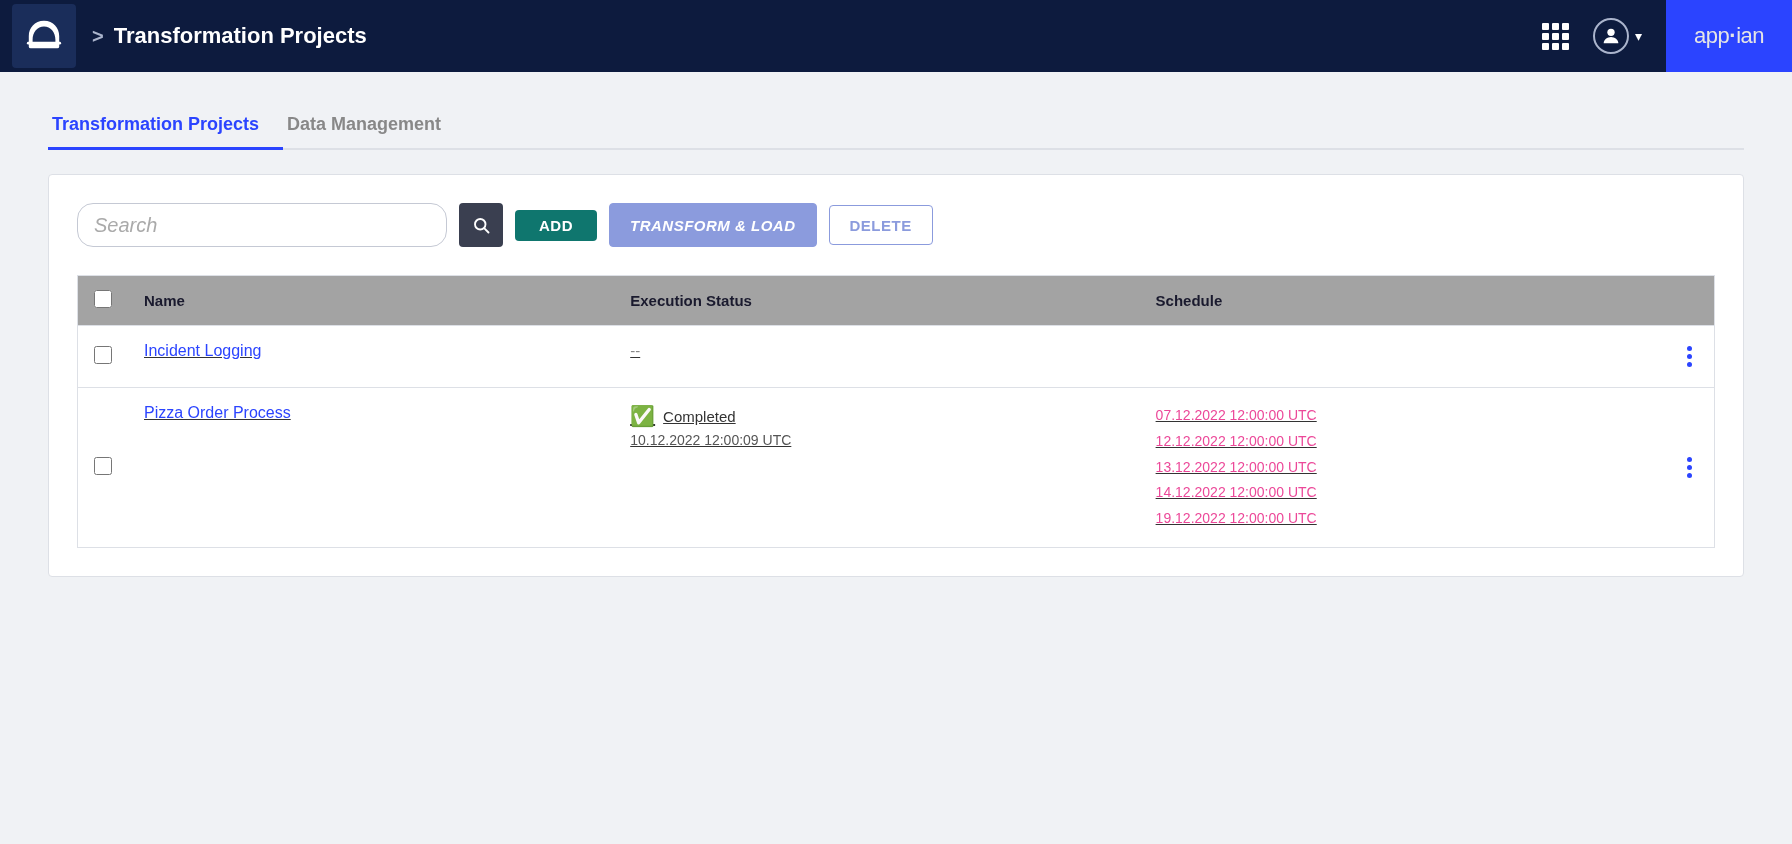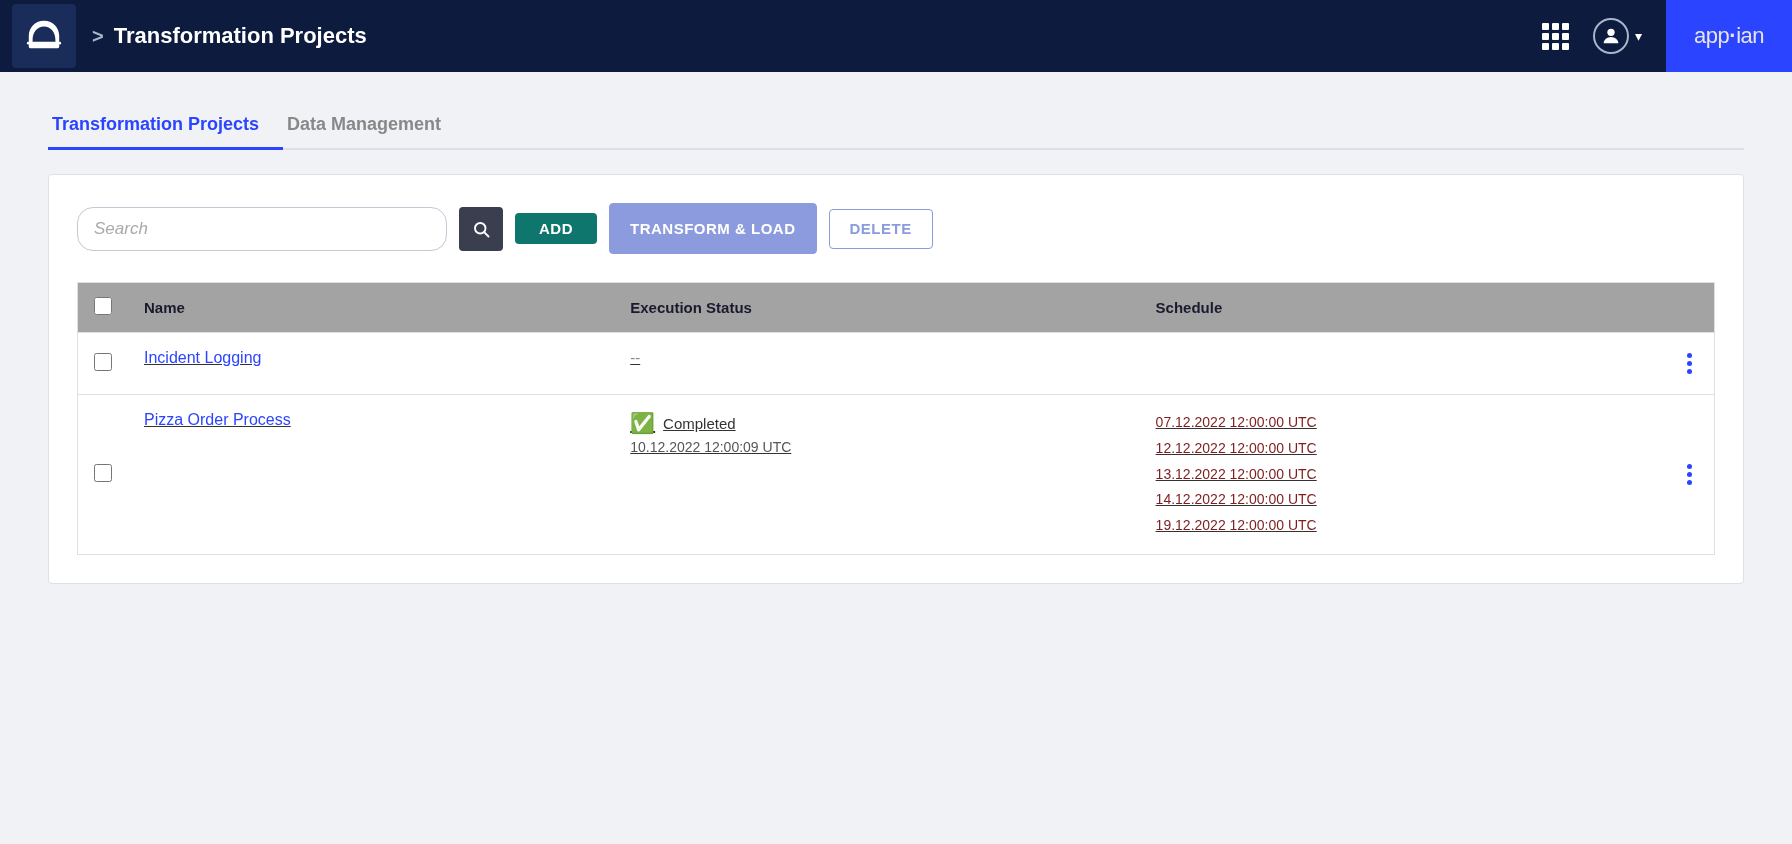--- a/index.html
+++ b/index.html
@@ -132,21 +132,21 @@
       align-items: center;
       gap: 12px;
       margin-bottom: 28px;
     }
     .search-input {
       width: 370px;
       height: 44px;
       border: 1.5px solid #c5c9d4;
       border-radius: 16px;
       padding: 0 16px;
-      font-size: 17px;
+      font-size: 20px;
       color: #999;
       outline: none;
       background: white;
     }
     .search-input::placeholder { color: #aaa; font-style: italic; }
     .search-btn {
       width: 44px;
       height: 44px;
       background: #3a3f50;
       border: none;
@@ -164,30 +164,31 @@
       background: #0f766e;
       border: none;
       border-radius: 4px;
       color: white;
       font-size: 15px;
       font-weight: 700;
       letter-spacing: 0.5px;
       cursor: pointer;
     }
     .btn-transform {
-      height: 51px;
+      height: 44px;
       padding: 0 20px;
       background: #8b9bdd;
       border: 1.5px solid #8b9bdd;
       border-radius: 4px;
       color: white;
       font-size: 15px;
       font-weight: 600;
       letter-spacing: 0.5px;
       cursor: pointer;
+      font-style: italic;
     }
     .btn-delete {
       height: 40px;
       padding: 0 20px;
       background: white;
       border: 1.5px solid #8b9bdd;
       border-radius: 4px;
       color: #8b9bdd;
       font-size: 15px;
       font-weight: 600;
@@ -257,21 +258,21 @@
     .status-date {
       color: #555;
       font-size: 14px;
       margin-top: 4px;
     }
     .schedule-list {
       display: flex;
       flex-direction: column;
       gap: 2px;
       font-size: 14px;
-      color: #7f1d1d;
+      color: #ec4899;
       line-height: 1.7;
     }
     .dash-status { color: #888; font-size: 15px; }
     .three-dots {
       display: flex;
       flex-direction: column;
       align-items: center;
       gap: 3px;
       cursor: pointer;
       padding: 4px 6px;

